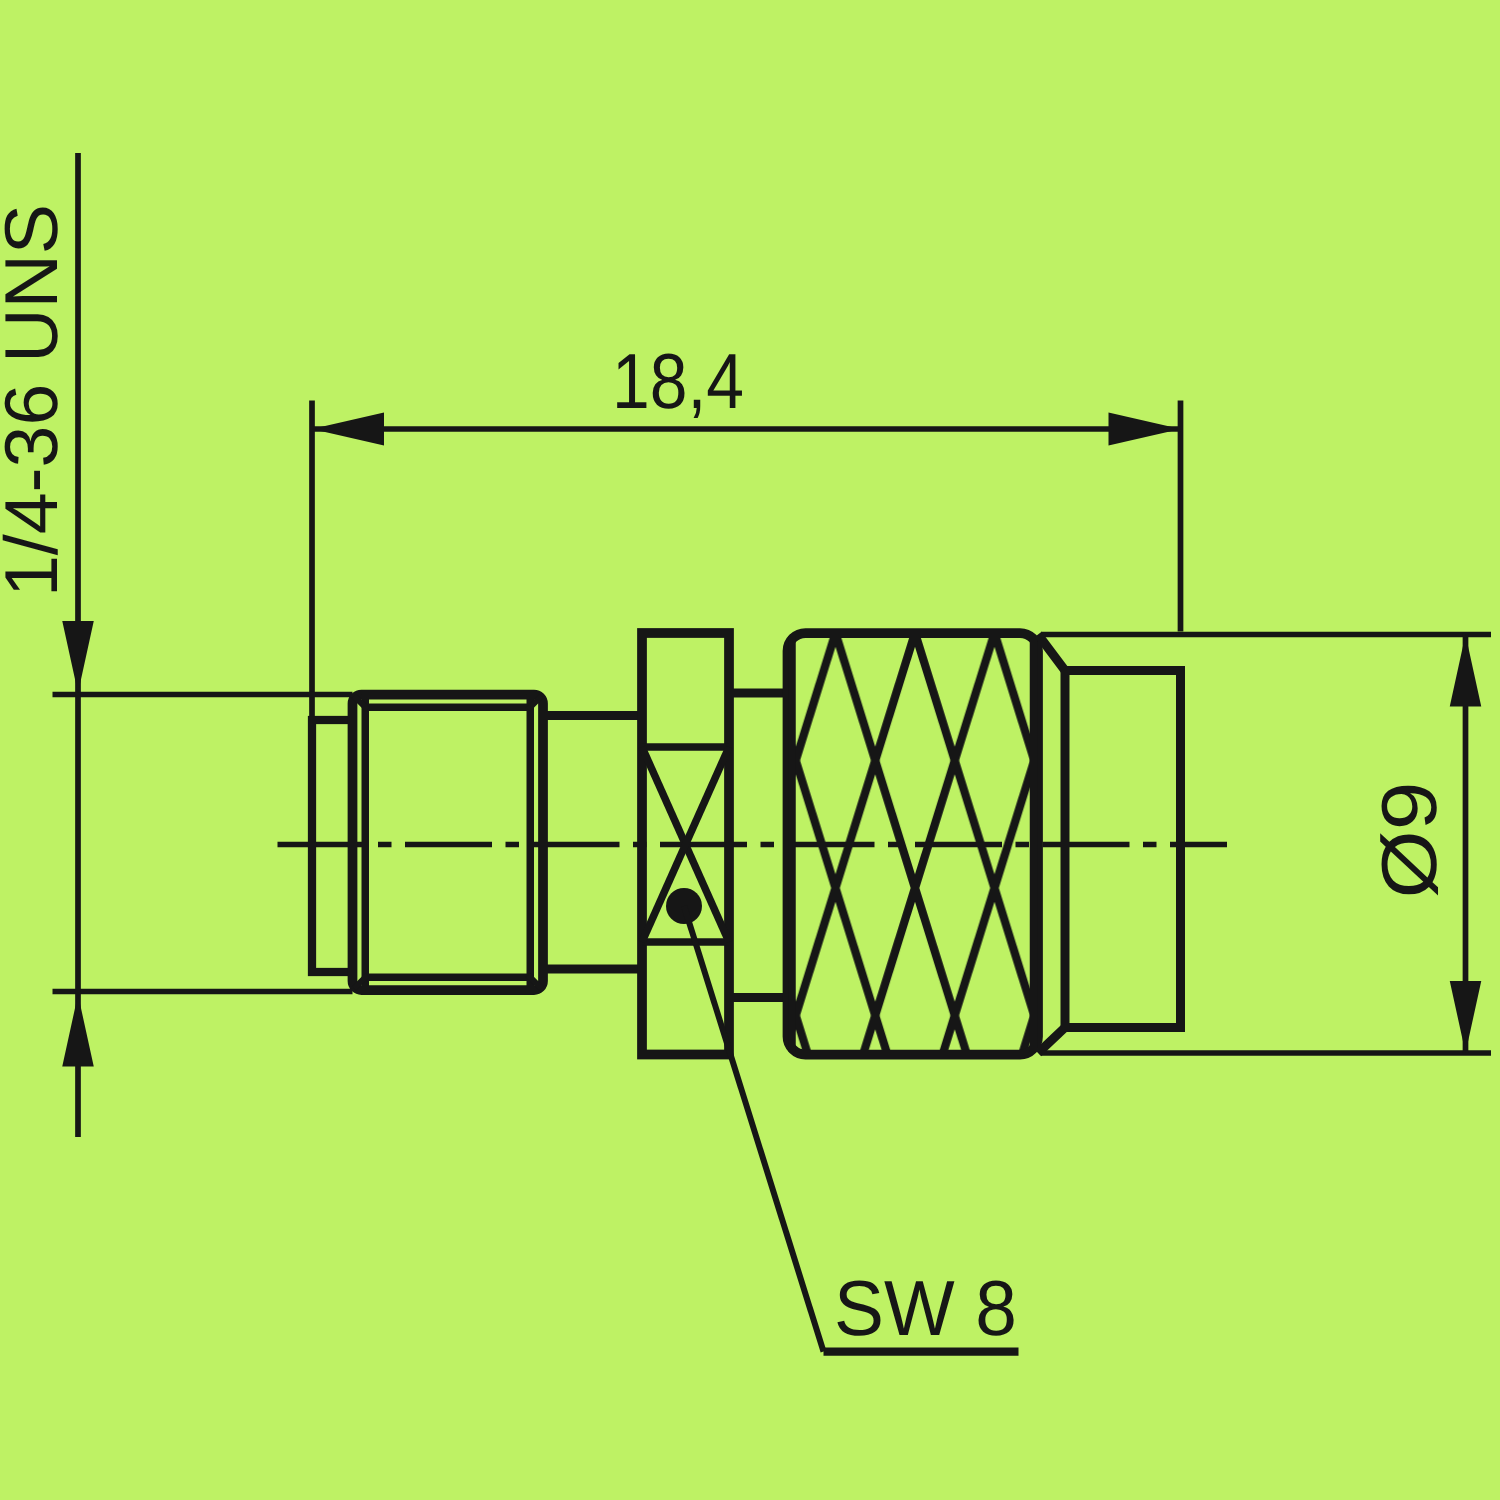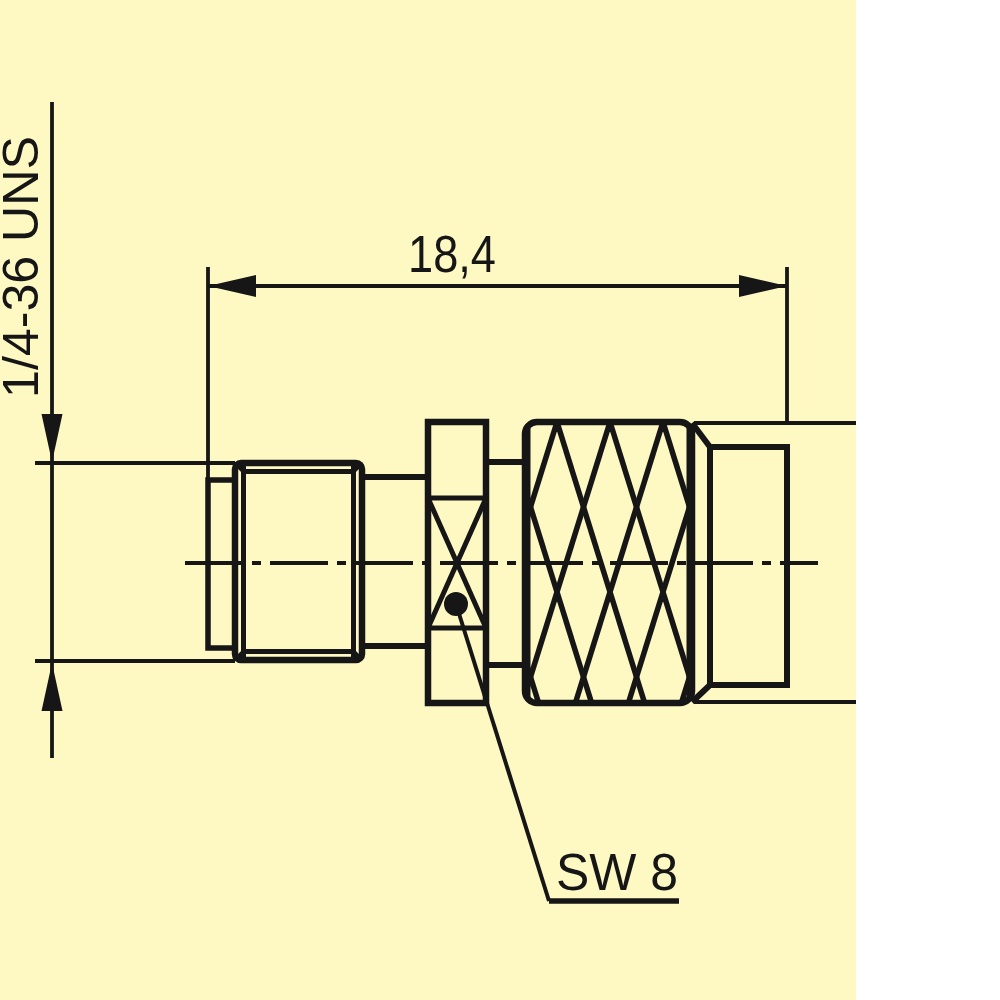--- a/index.html
+++ b/index.html
@@ -2,23 +2,23 @@
 <html><head>
 <meta charset="utf-8">
 <style>
   html, body {
     margin: 0;
     padding: 0;
     background: #ffffff;
   }
   .canvas {
     position: relative;
-    width: 856px;
+    width: 1000px;
     height: 1000px;
-    background: #fef9c3;
+    background: #bef264;
     overflow: hidden;
   }
   svg {
     display: block;
   }
   .dim-text {
     font-family: "Liberation Sans", "DejaVu Sans", sans-serif;
     font-weight: 400;
     fill: #161616;
   }

